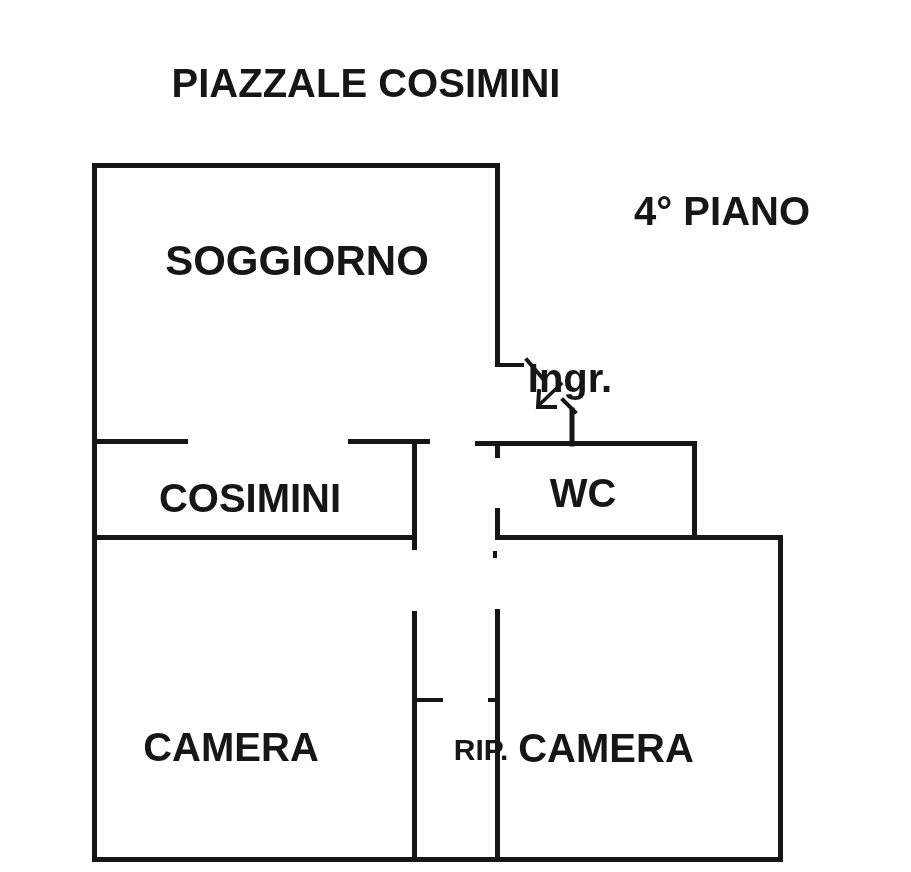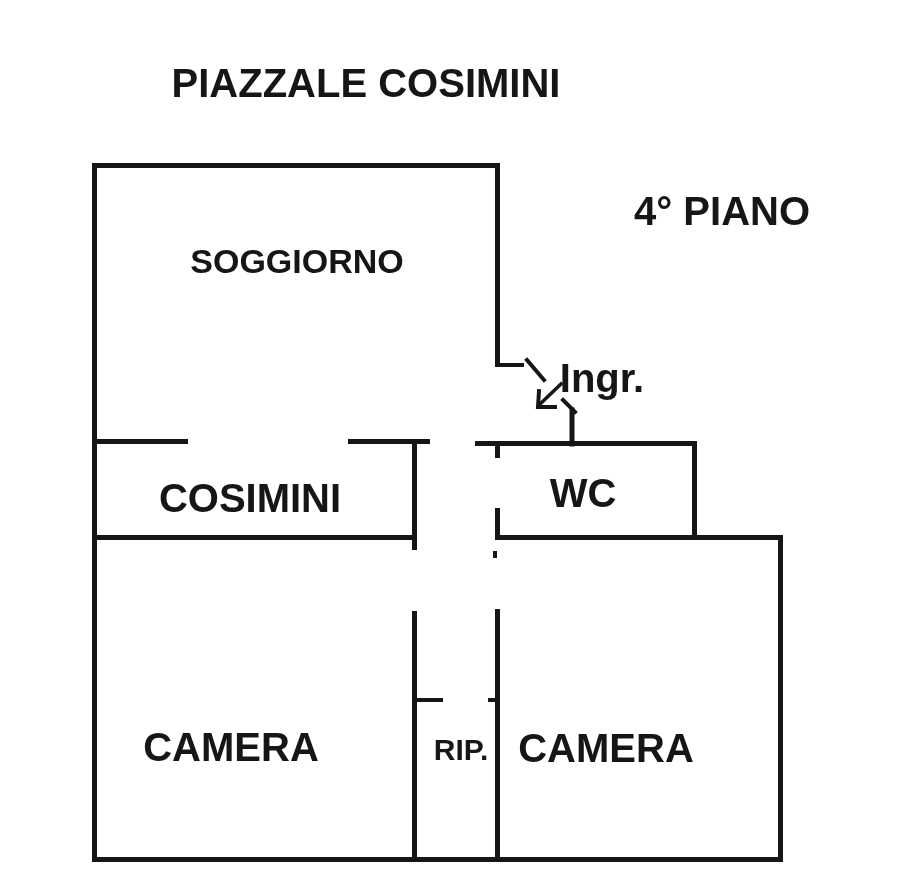--- a/index.html
+++ b/index.html
@@ -22,21 +22,21 @@
   .lbl {
     position: absolute;
     transform: translate(-50%, -50%);
     color: #161616;
     font-weight: 700;
     white-space: nowrap;
     line-height: 1;
     letter-spacing: 0px;
   }
   .f40 { font-size: 40px; }
-  .f42 { font-size: 34px; text-align: center; }
+  .f42 { font-size: 42px; text-align: center; }
   .f44 { font-size: 40px; }
   .f30 { font-size: 30px; }
   svg.overlay {
     position: absolute;
     left: 0;
     top: 0;
     width: 911px;
     height: 872px;
   }
   svg.overlay line, svg.overlay polyline {
@@ -83,18 +83,18 @@
     <line x1="563" y1="400" x2="575" y2="412" stroke-width="4"></line>
     <line x1="572" y1="410" x2="572" y2="444" stroke-width="5"></line>
   </svg>
 
   <div class="lbl f40" style="left:366px; top:83px">PIAZZALE COSIMINI</div>
   <div class="lbl f40" style="left:722px; top:211px">4° PIANO</div>
 
   <div class="lbl f42" style="left:297px; top:261px">SOGGIORNO</div>
   <div class="lbl f40" style="left:250px; top:498px">COSIMINI</div>
   <div class="lbl f44" style="left:583px; top:493px">WC</div>
-  <div class="lbl f40" style="left:602px; top:378px">Ingr.</div>
+  <div class="lbl f40" style="left:570px; top:378px">Ingr.</div>
   <div class="lbl f40" style="left:231px; top:747px">CAMERA</div>
-  <div class="lbl f30" style="left:461px; top:750px">RIP.</div>
+  <div class="lbl f30" style="left:481px; top:750px">RIP.</div>
   <div class="lbl f40" style="left:606px; top:748px">CAMERA</div>
 
 </div>
 
 </body></html>

